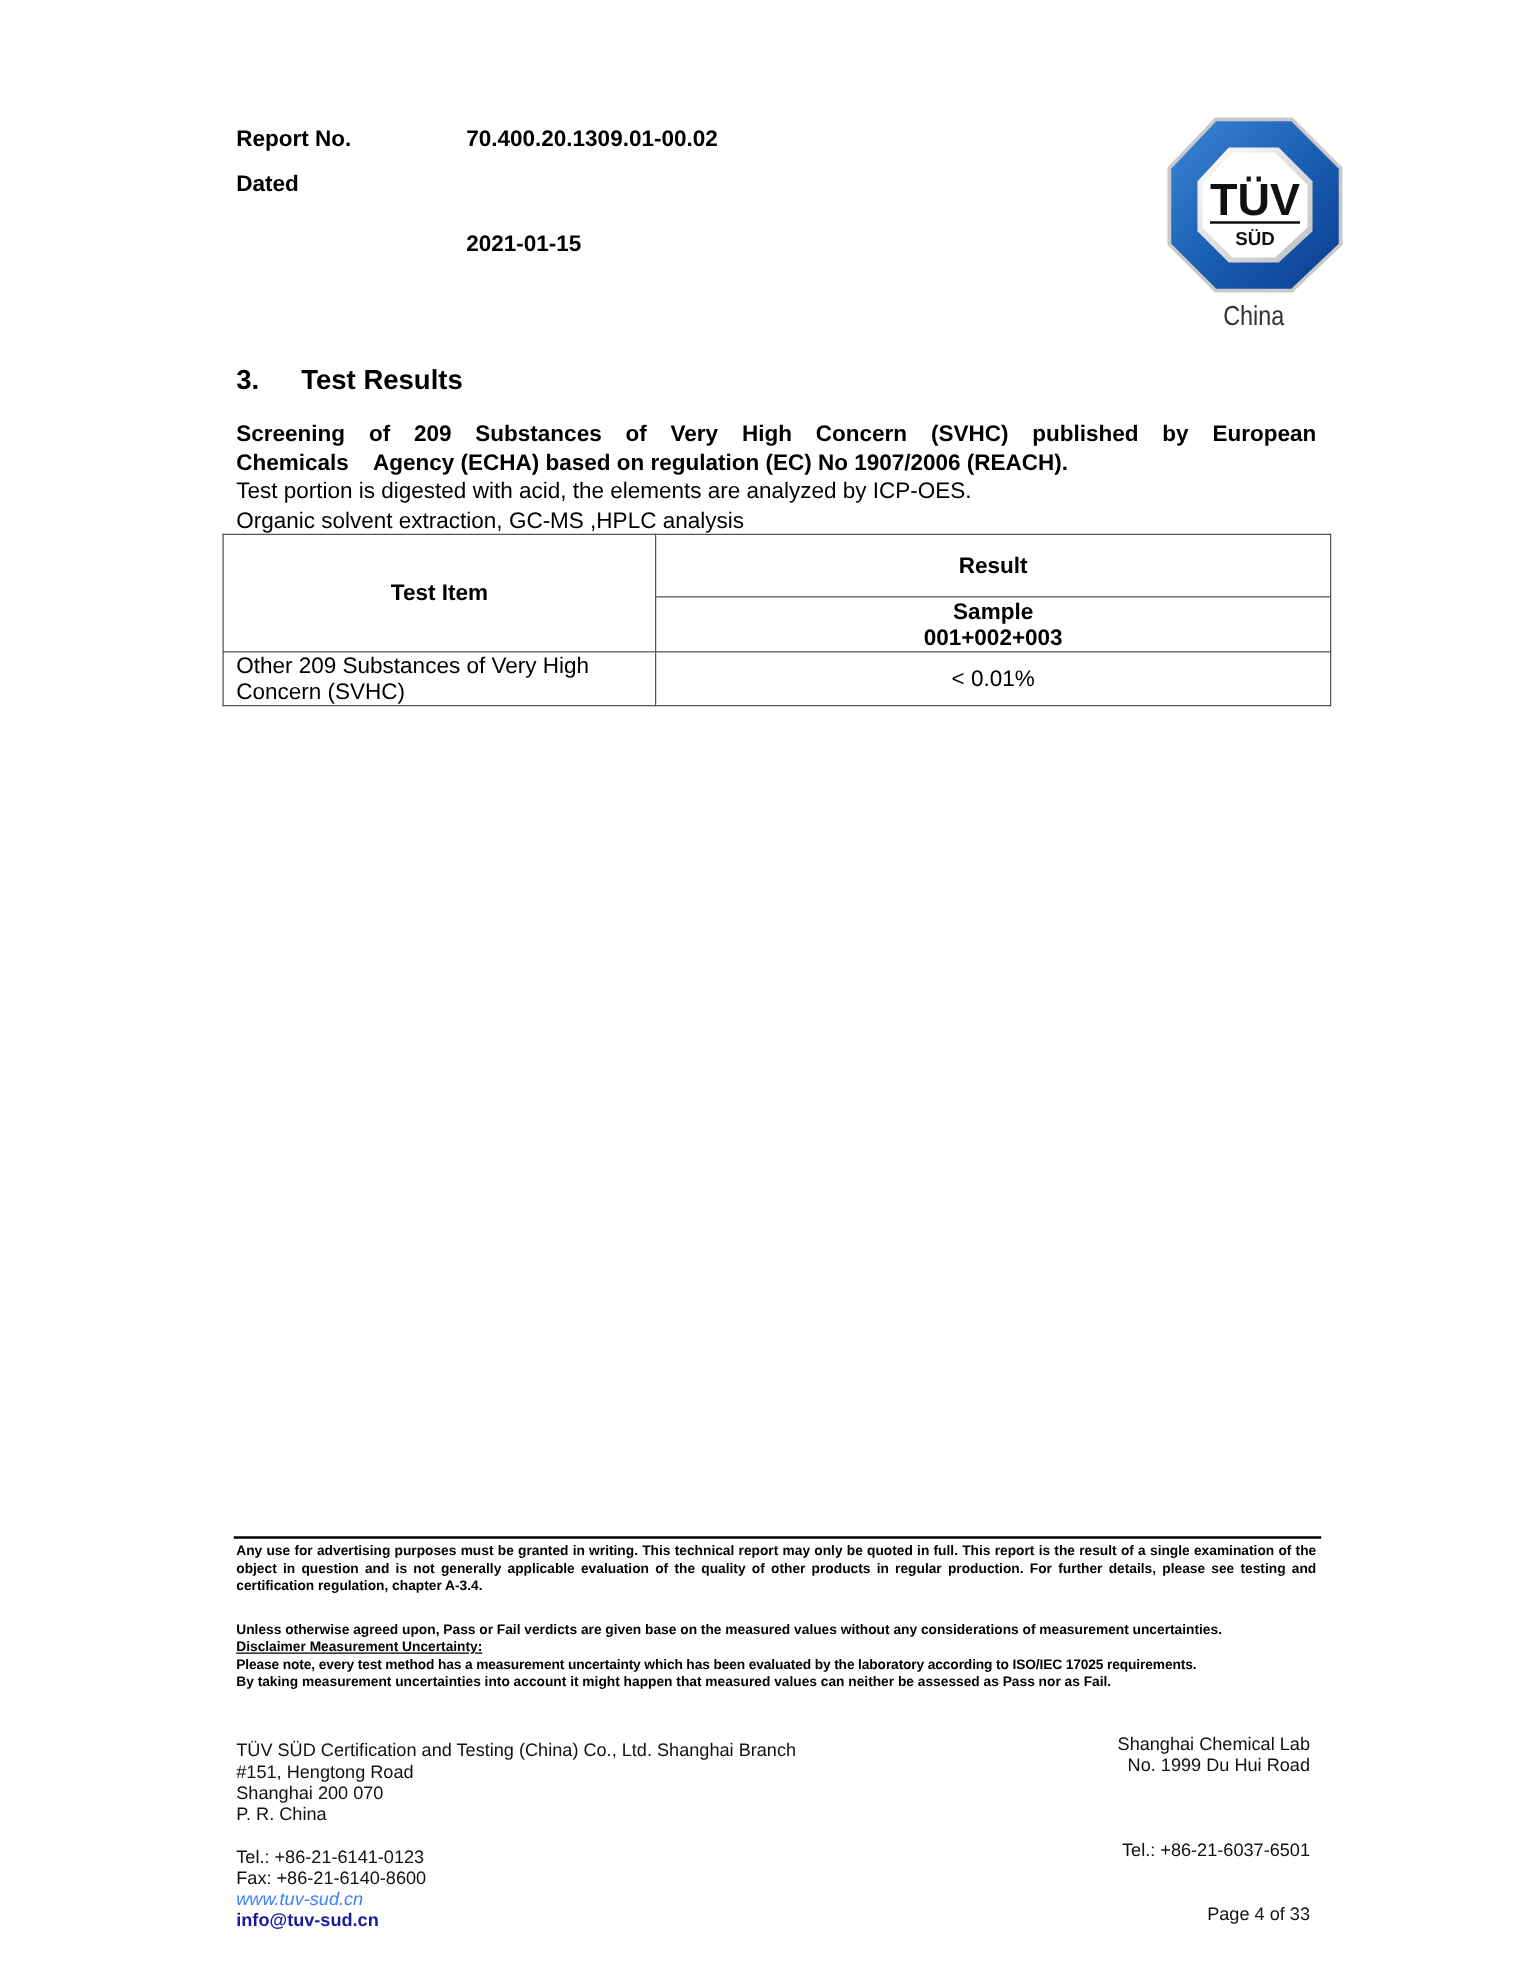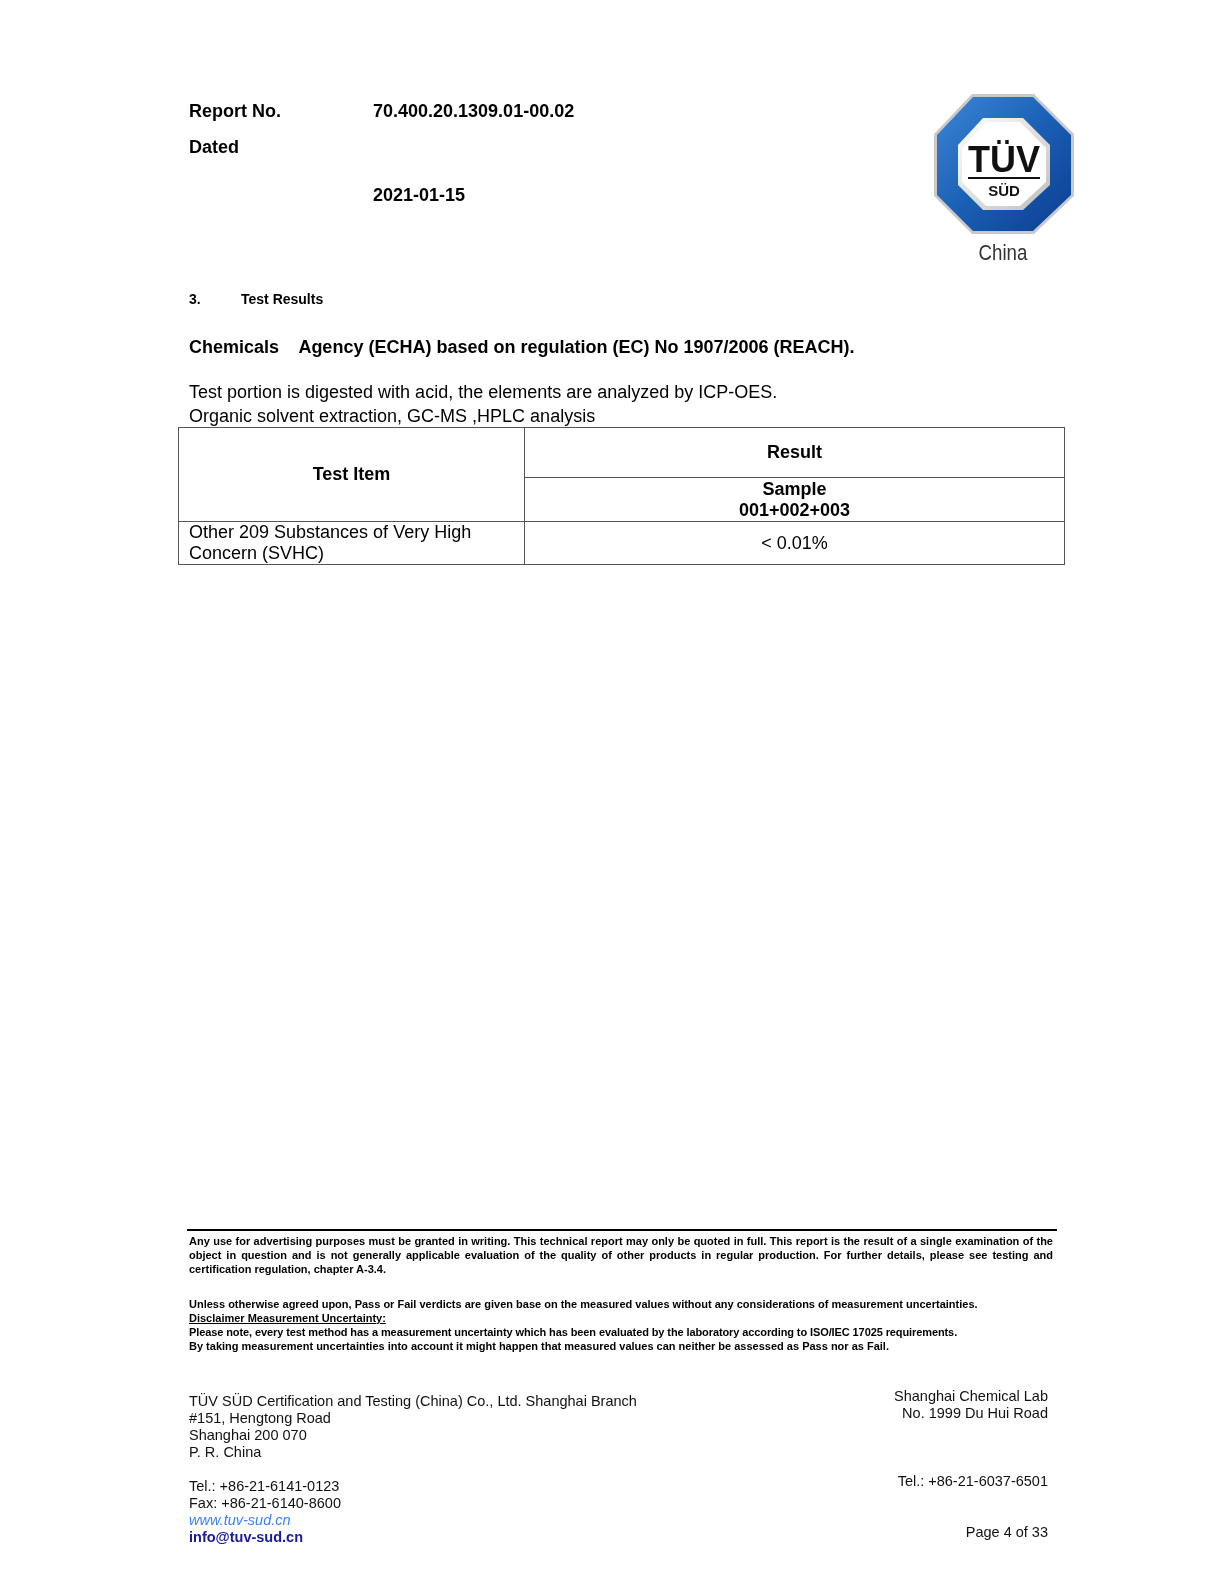--- a/index.html
+++ b/index.html
@@ -2,21 +2,21 @@
 <html><head>
 <meta charset="utf-8">
 <style>
   html, body { margin: 0; padding: 0; background: #ffffff; }
   body { width: 1224px; height: 1584px; position: relative; color: #000; font-family: "Liberation Sans", sans-serif; overflow: hidden; }
   .abs { position: absolute; }
   .hdr-label { font-weight: bold; font-size: 18px; }
   .hdr-value { font-weight: bold; font-size: 18px; }
   .logo-wrap { left: 928px; top: 88px; width: 150px; height: 190px; }
   .logo-china { position: absolute; left: 0; width: 150px; top: 152px; text-align: center; font-size: 22px; color: #333; font-family: "Liberation Sans Narrow", "Liberation Sans", sans-serif; transform: scaleX(0.85); }
-  .section-title { left: 189px; top: 291px; font-size: 14px; font-weight: bold; }
+  .section-title { left: 189px; top: 291px; font-size: 22px; font-weight: bold; }
   .section-title .num { display: inline-block; width: 52px; }
   .para-bold { left: 189px; top: 336px; width: 864px; font-size: 18px; font-weight: bold; line-height: 23px; text-align: justify; text-align-last: left; }
   .para-bold .l1 { display: block; text-align: justify; text-align-last: justify; }
   .para-plain { left: 189px; font-size: 18px; line-height: 23px; }
   table.results { position: absolute; left: 178px; top: 427px; width: 887px; border-collapse: collapse; font-size: 18px; }
   table.results td { border: 1.5px solid #555; padding: 0 10px; }
   .th-bold { font-weight: bold; text-align: center; }
   .footer-rule { left: 187px; top: 1229px; width: 870px; height: 2px; background: #000; }
   .fine { left: 189px; width: 864px; font-size: 11px; font-weight: bold; line-height: 14px; text-align: justify; }
   .addr { font-size: 14.5px; line-height: 17px; color: #111; }
@@ -53,20 +53,21 @@
     <text x="76" y="108" text-anchor="middle" font-family="Liberation Sans, sans-serif" font-weight="bold" font-size="15" fill="#111">SÜD</text>
   </svg>
   <div class="logo-china">China</div>
 </div>
 
 <div class="abs section-title">
   <span class="num">3.</span><span>Test Results</span>
 </div>
 
 <div class="abs para-bold">
+  <span class="l1">Screening of 209 Substances of Very High Concern (SVHC) published by European</span>
   <span style="white-space:pre;">Chemicals    Agency (ECHA) based on regulation (EC) No 1907/2006 (REACH).</span>
 </div>
 <div class="abs para-plain" style="top:381px;">Test portion is digested with acid, the elements are analyzed by ICP-OES.</div>
 <div class="abs para-plain" style="top:405px;">Organic solvent extraction, GC-MS ,HPLC analysis</div>
 
 <table class="results">
   <tbody>
       <tr style="height:50px;">
     <td rowspan="2" class="th-bold" style="width:325px;">Test Item</td>
     <td class="th-bold">Result</td>

